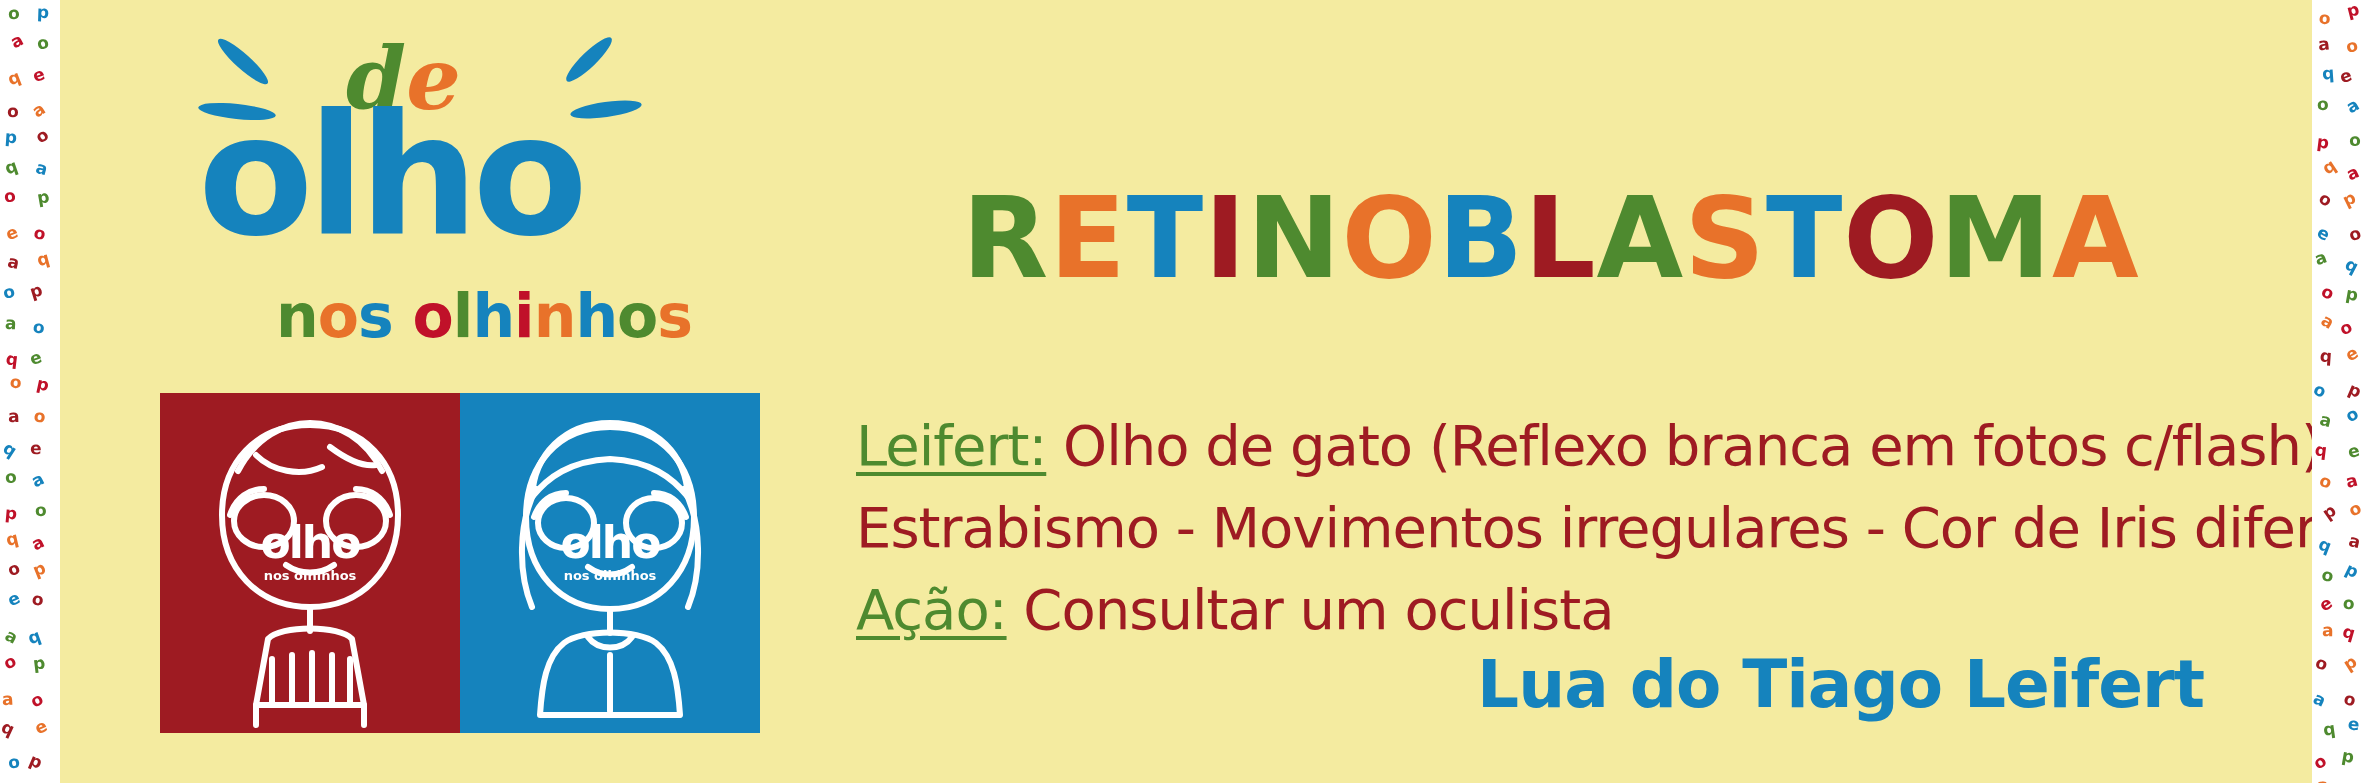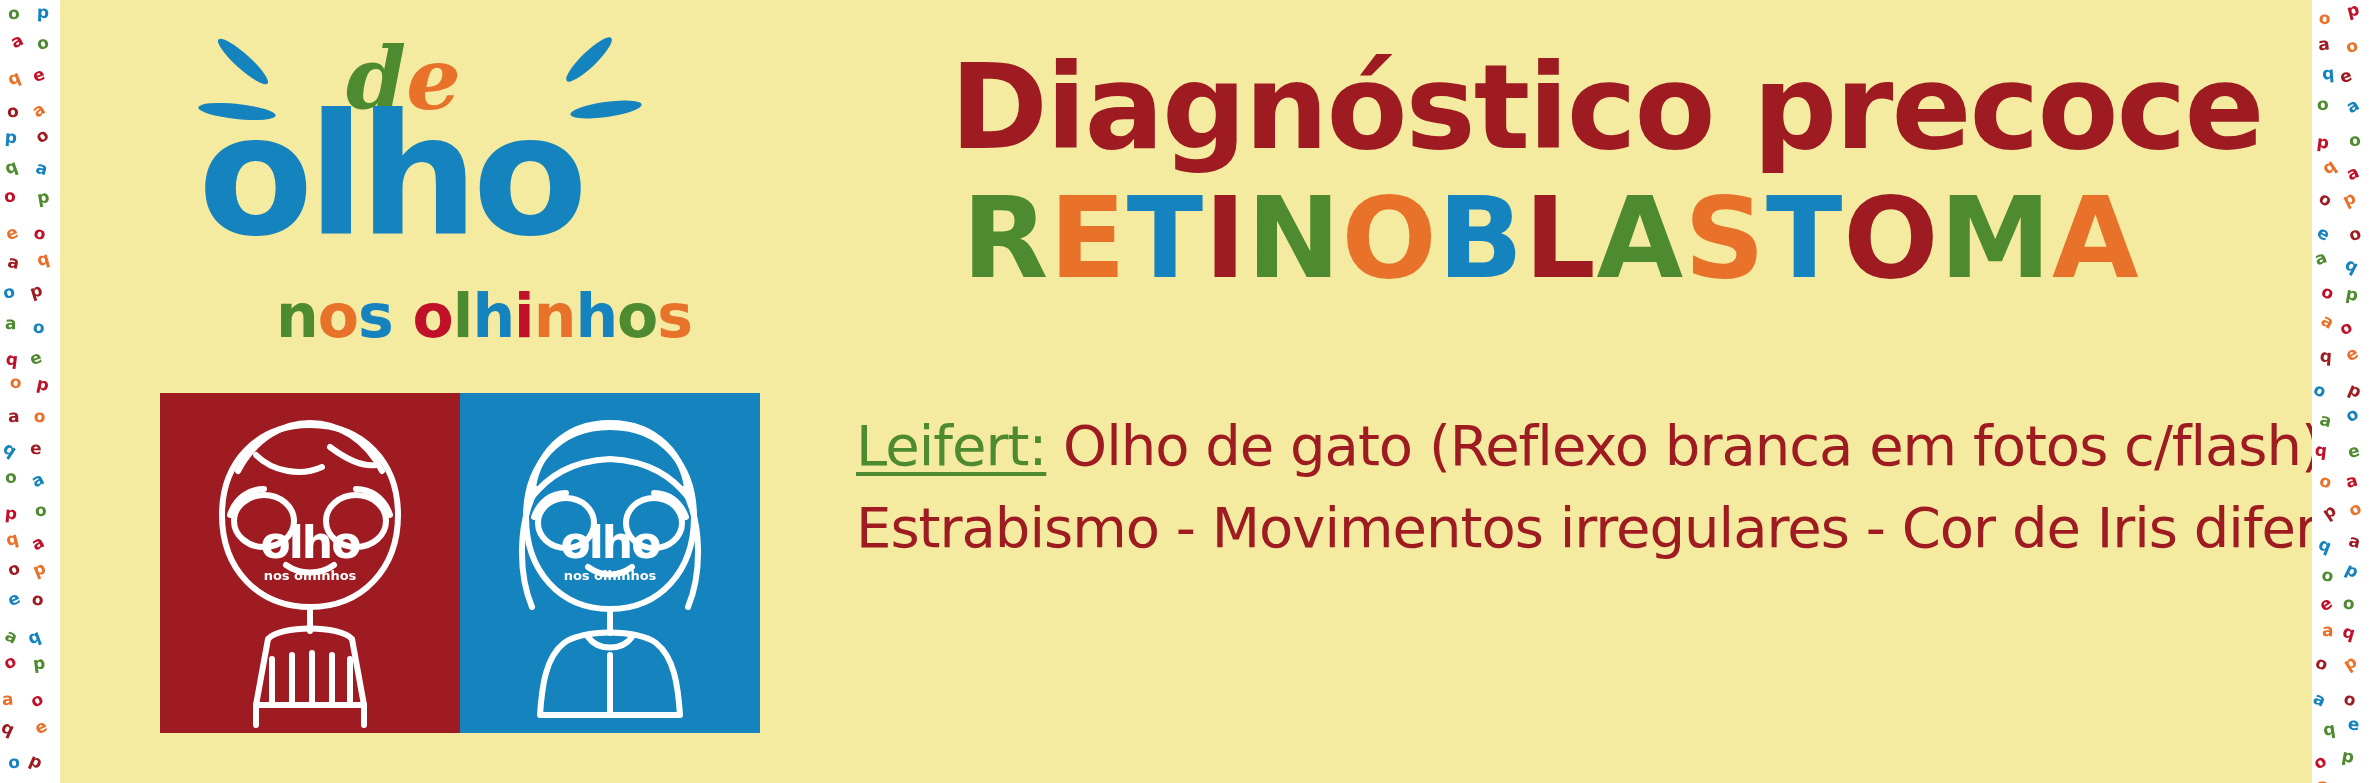--- a/index.html
+++ b/index.html
@@ -330,31 +330,34 @@
             </g>
           </svg>
           <div class="pic-caption">olho</div>
           <div class="pic-subcaption">nos olhinhos</div>
         </div>
       </div>
     </div>
 
     <div id="msg">
 
-      <div id="headline">Diagnóstico precoce</div>
 
       <div id="disease"><span style="color: rgb(78, 138, 47);">R</span><span style="color: rgb(232, 114, 42);">E</span><span style="color: rgb(21, 131, 189);">T</span><span style="color: rgb(158, 27, 34);">I</span><span style="color: rgb(78, 138, 47);">N</span><span style="color: rgb(232, 114, 42);">O</span><span style="color: rgb(21, 131, 189);">B</span><span style="color: rgb(158, 27, 34);">L</span><span style="color: rgb(78, 138, 47);">A</span><span style="color: rgb(232, 114, 42);">S</span><span style="color: rgb(21, 131, 189);">T</span><span style="color: rgb(158, 27, 34);">O</span><span style="color: rgb(78, 138, 47);">M</span><span style="color: rgb(232, 114, 42);">A</span></div>
 
       <div class="body-line" id="line-sintomas">
         <span class="lbl">Leifert:</span><span> Olho de gato (Reflexo branca em fotos c/flash)</span>
       </div>
 
       <div class="body-line" id="line-estrabismo">Estrabismo - Movimentos irregulares - Cor de Iris diferentes</div>
 
-
+      <div class="body-line" id="line-acao">
+        <span class="lbl">Ação:</span><span> Consultar um oculista</span>
+      </div>
+
+      <div id="signature">Lua do Tiago Leifert</div>
     </div>
 
   </div>
 
   <div class="rail" id="rail-right">
       <span class="mini" style="color: rgb(232, 114, 42); left: 7px; top: 8px; transform: rotate(4deg);">o</span>
       <span class="mini" style="color: rgb(192, 17, 41); left: 35px; top: 0px; transform: rotate(-14deg);">p</span>
       <span class="mini" style="color: rgb(158, 27, 34); left: 6px; top: 34px; transform: rotate(-6deg);">a</span>
       <span class="mini" style="color: rgb(232, 114, 42); left: 34px; top: 36px; transform: rotate(-13deg);">o</span>
       <span class="mini" style="color: rgb(21, 131, 189); left: 10px; top: 63px; transform: rotate(-4deg);">q</span>

